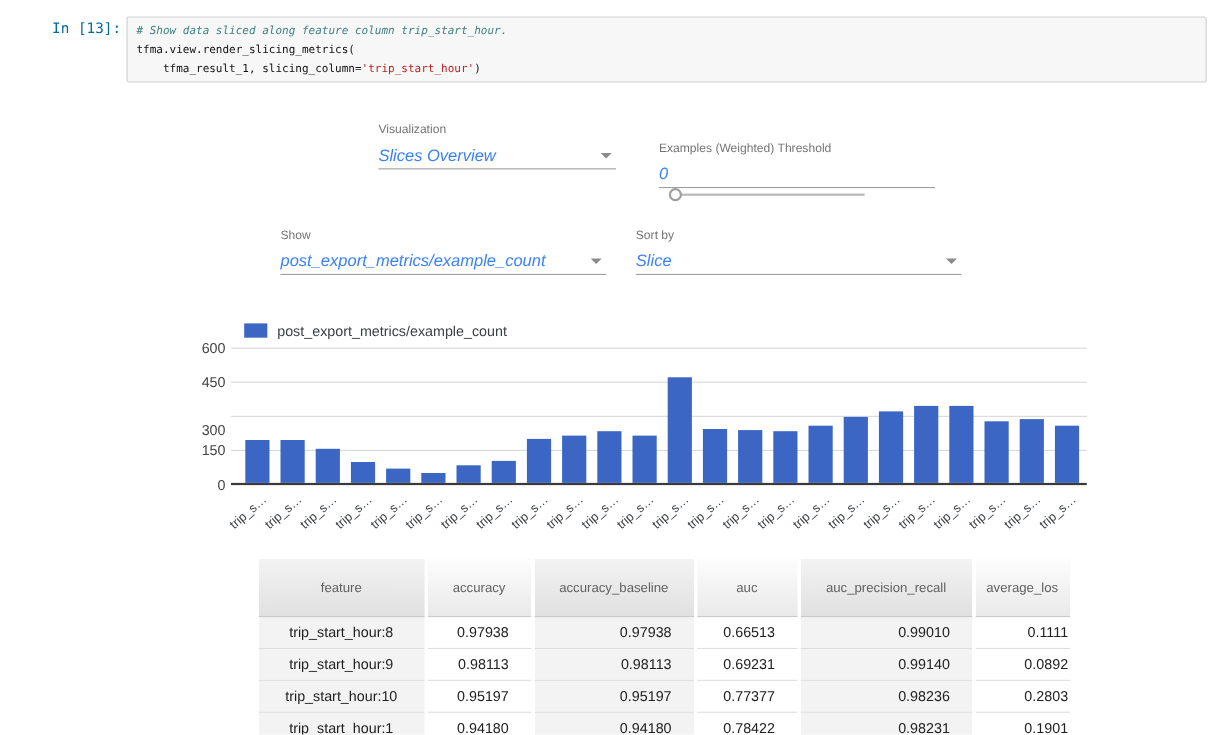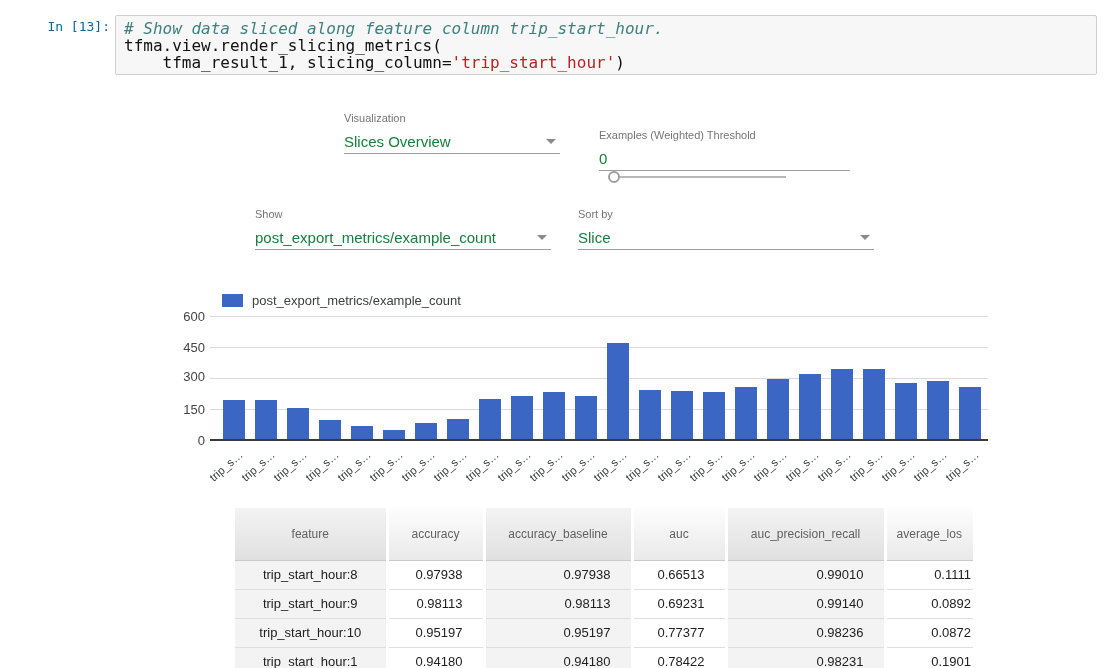--- a/index.html
+++ b/index.html
@@ -10,34 +10,34 @@
   
   .prompt {
     position:absolute; left:36px; top:19px; width:74px;
     font-family:"DejaVu Sans Mono", monospace; font-size:13px; color:#0369a1;
     text-align:right; white-space:pre;
   }
   .code-cell {
     position:absolute; left:115px; top:15px; width:982px; height:60px;
     background:#f7f7f7; border:1px solid #cfcfcf; border-radius:2px;
     padding:4px 8px;
-    font-family:"DejaVu Sans Mono", monospace; font-size:16px; line-height:17px;
+    font-family:"DejaVu Sans Mono", monospace; font-size:10px; line-height:17px;
     color:#111; white-space:pre;
   }
   .tok-comment { color:#408080; font-style:italic; }
   .tok-string  { color:#ba2121; }
 
   
   .ctl { position:absolute; }
   .ctl .ctl-label { font-size:11px; color:#757575; line-height:13px; margin-bottom:5px; }
   .ctl .ctl-value-row {
     display:flex; align-items:center; justify-content:space-between;
     border-bottom:1px solid #9e9e9e;
   }
-  .ctl .ctl-value { font-size:15px; color:#15803d; line-height:23px; white-space:nowrap; }
+  .ctl .ctl-value { font-size:15px; color:#3b82f6; line-height:23px; white-space:nowrap;font-style:italic; }
   .caret {
     width:0; height:0; border-left:5px solid transparent; border-right:5px solid transparent;
     border-top:5px solid #8a8a8a; margin-right:4px;
   }
   #ctl-visualization { left:344px; top:112px; width:216px; }
   #ctl-threshold     { left:599px; top:112px; width:251px;margin-top:17px; }
   #ctl-show          { left:255px; top:208px; width:296px; }
   #ctl-sort          { left:578px; top:208px; width:296px; }
 
   .slider { position:absolute; left:608px; top:169px; width:178px; height:16px; }
@@ -127,21 +127,21 @@
     </div>
   </div>
 
   <div class="legend">
     <span class="legend-swatch" style="background: rgb(59, 102, 196);"></span>
     <span class="legend-label">post_export_metrics/example_count</span>
   </div>
   <div id="ylabels">
       <div class="ylabel" style="top: 0px;">600</div>
       <div class="ylabel" style="top: 31px;">450</div>
-      <div class="ylabel" style="top: 60px;">300</div>
+      <div class="ylabel" style="top: 74px;">300</div>
       <div class="ylabel" style="top: 93px;">150</div>
       <div class="ylabel" style="top: 124px;">0</div>
     </div>
   <div id="plot">
       <div class="gridline" style="top: 0px;"></div>
       <div class="gridline" style="top: 31px;"></div>
       <div class="gridline" style="top: 62px;"></div>
       <div class="gridline" style="top: 93px;"></div>
       <div class="axisline"></div>
       <div class="bar" style="left: 13px; height: 39px; background: rgb(59, 102, 196);"></div>
@@ -232,21 +232,21 @@
             <td class="col-even cell-num">0.69231</td>
             <td class="col-odd cell-num">0.99140</td>
             <td class="col-even cell-num col-last">0.0892</td>
           </tr>
           <tr>
             <td class="col-odd cell-feature">trip_start_hour:10</td>
             <td class="col-even cell-num">0.95197</td>
             <td class="col-odd cell-num">0.95197</td>
             <td class="col-even cell-num">0.77377</td>
             <td class="col-odd cell-num">0.98236</td>
-            <td class="col-even cell-num col-last">0.0872</td>
+            <td class="col-even cell-num col-last">0.2803</td>
           </tr>
           <tr>
             <td class="col-odd cell-feature">trip_start_hour:1</td>
             <td class="col-even cell-num">0.94180</td>
             <td class="col-odd cell-num">0.94180</td>
             <td class="col-even cell-num">0.78422</td>
             <td class="col-odd cell-num">0.98231</td>
             <td class="col-even cell-num col-last">0.1901</td>
           </tr>
         </tbody>

